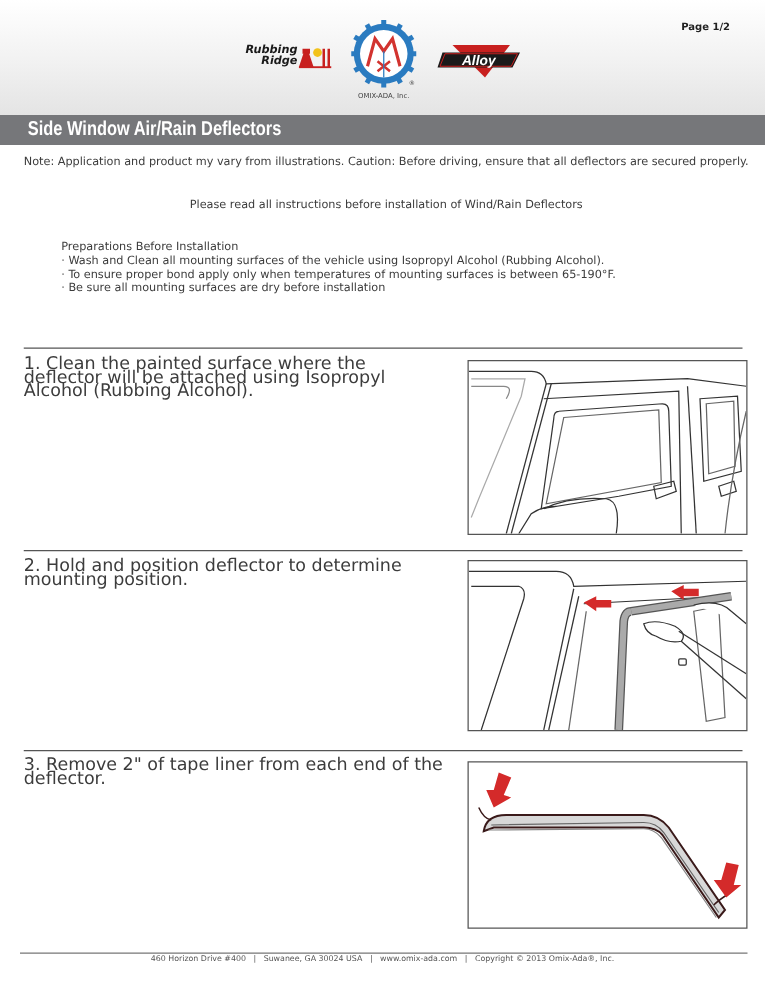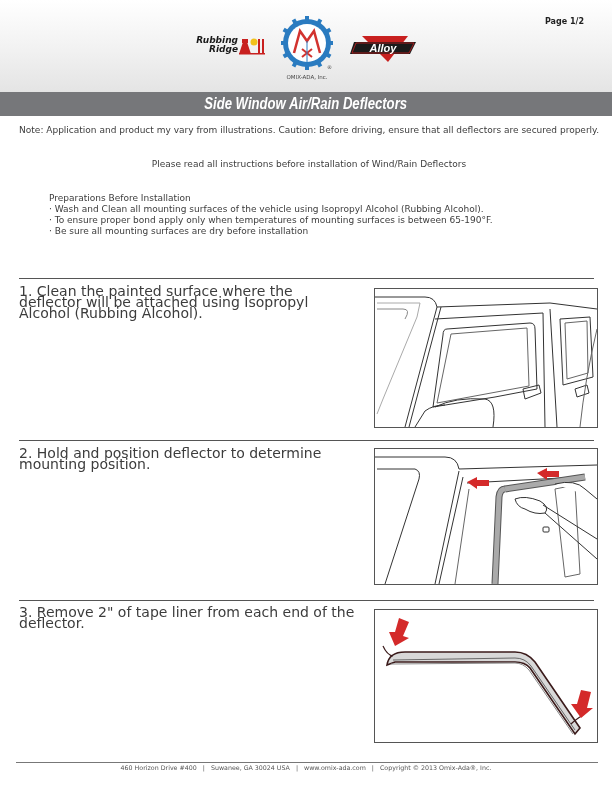--- a/index.html
+++ b/index.html
@@ -25,32 +25,32 @@
   }
   .logo-omix { left: 281px; top: 16px; width: 52px; height: 70px; }
   .omix-label {
     position: absolute; left: -6px; top: 58px; width: 64px; text-align: center;
     font-size: 5.5px; color: #444;
   }
   .logo-alloy { left: 348px; top: 34px; width: 70px; height: 30px; }
   .title-bar {
     position: absolute; left: 0; top: 92px; width: 612px; height: 24px;
     background: #76777a;
-    display: flex; align-items: center; justify-content: center; font-style: italic;
+    display: flex; align-items: center; justify-content: flex-start;
   }
   .title-bar h1 {
     margin: 0; font-family: "Liberation Sans", sans-serif; font-weight: bold;
     font-size: 16px; color: #ffffff; letter-spacing: 0px;
     transform: scaleX(0.82);
   }
   .text-block {
     position: absolute; left: 19px; width: 580px;
     font-size: 9px; line-height: 11px; color: #3c3c3c;
   }
-  .note { top: 125px; text-align: right; }
+  .note { top: 125px; }
   .please { top: 159px; text-align: center; }
   .prep { top: 193px; }
   .prep div { white-space: nowrap; margin-left: 30px; }
   .rule {
     position: absolute; left: 19px; width: 575px; height: 1px; background: #555;
   }
   .rule-1 { top: 278px; }
   .rule-2 { top: 440px; }
   .rule-3 { top: 600px; }
   .rule-footer { top: 762px; left: 16px; width: 582px; background: #777; }

